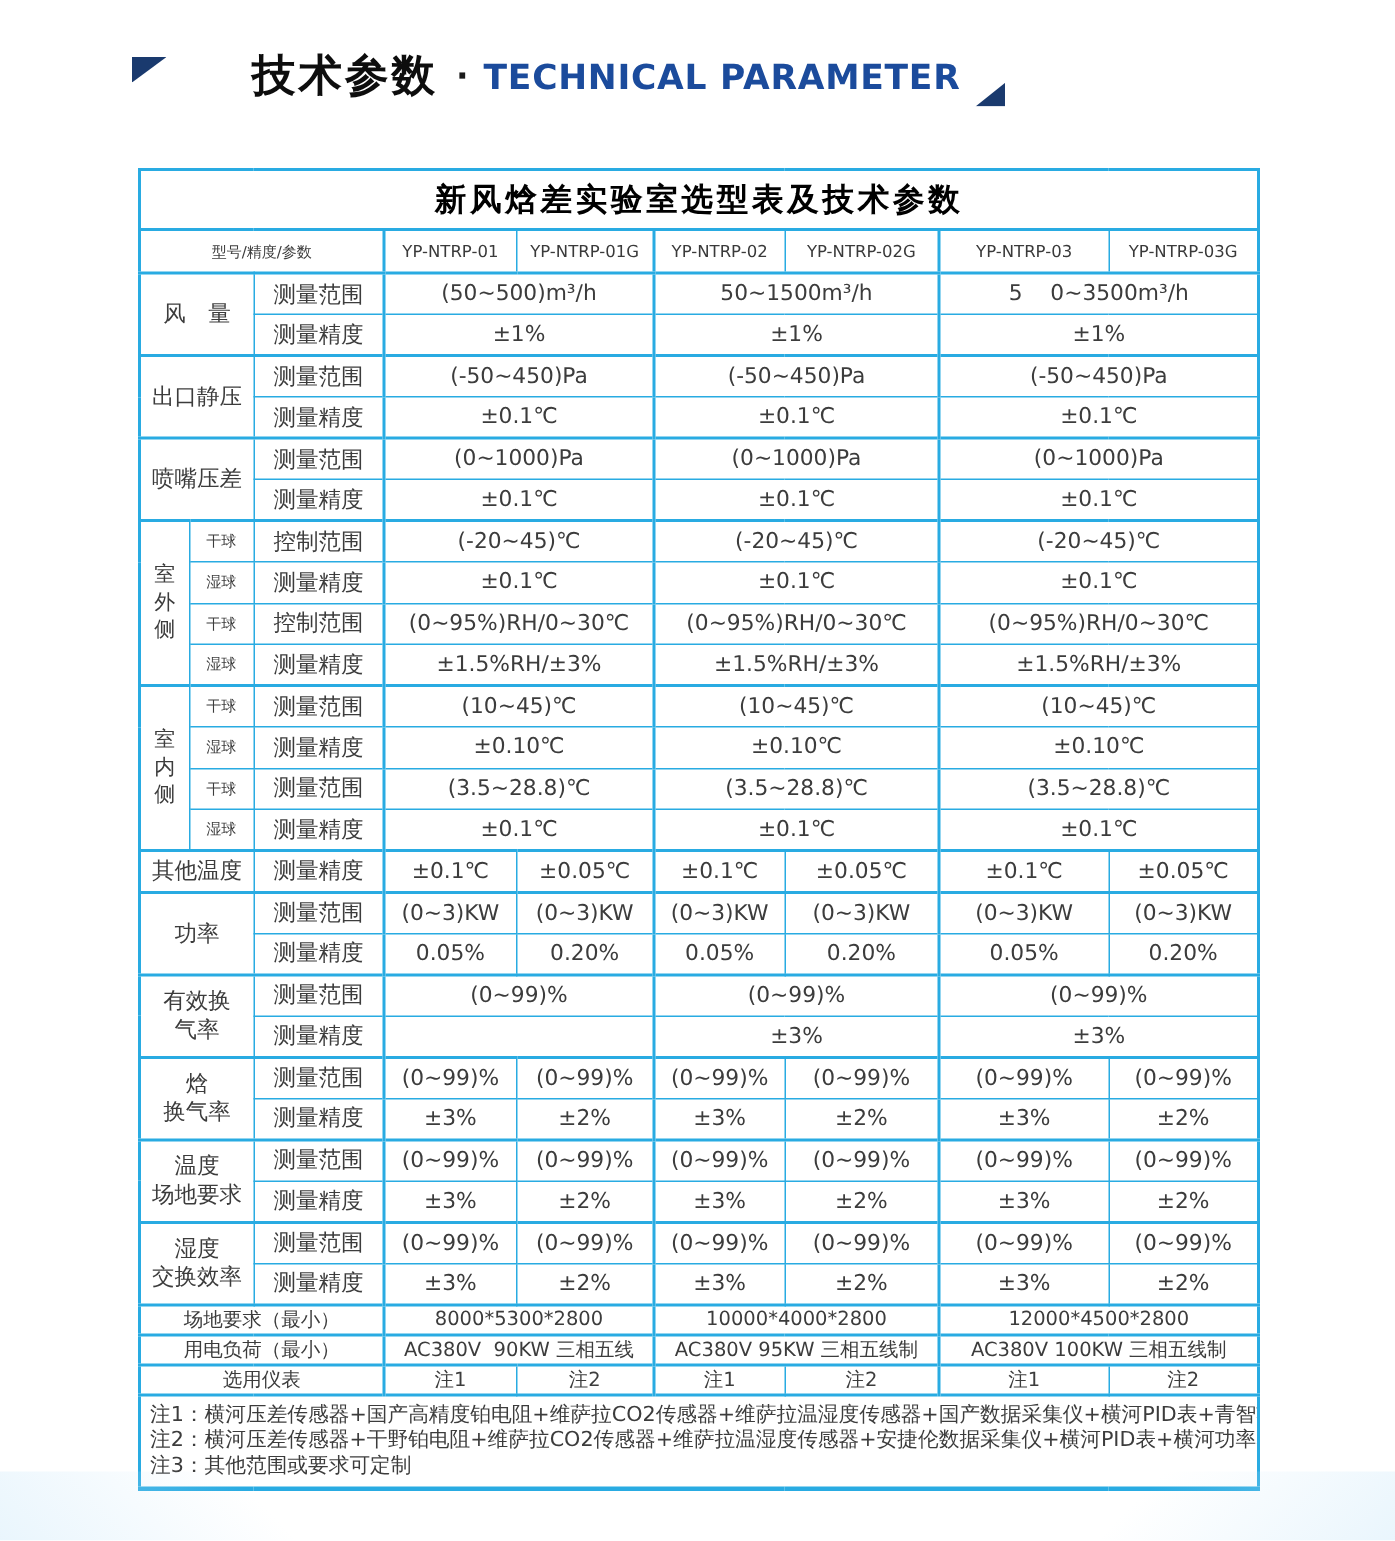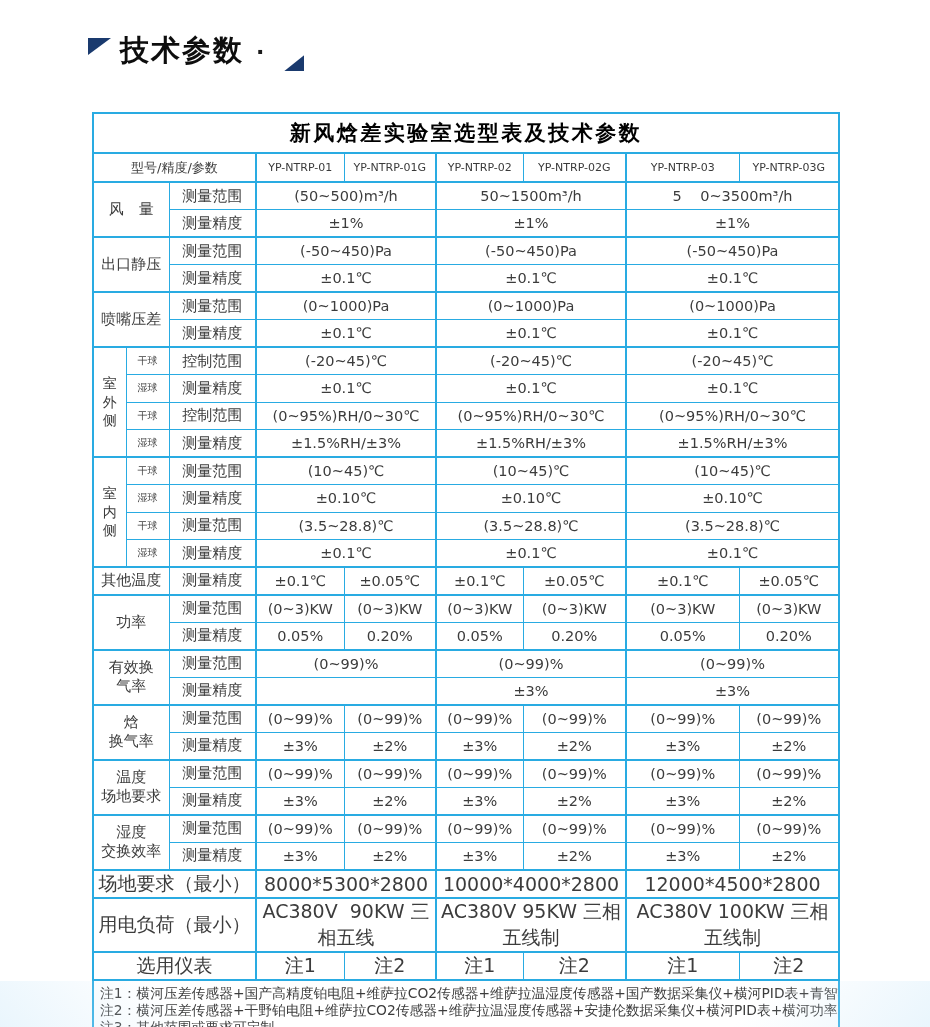--- a/index.html
+++ b/index.html
@@ -6,59 +6,60 @@
   body{
     width:930px;height:1027px;position:relative;background:#ffffff;
     font-family:"DejaVu Sans",sans-serif;color:#3c3c3c;overflow:hidden;
   }
   
   .hdr{position:absolute;left:88px;top:36px;display:flex;align-items:flex-end;}
   .tri-left{width:23px;height:17px;background:#1a3a6e;
     clip-path:polygon(0 0,100% 0,0 100%);margin-right:9px;align-self:flex-start;margin-top:2px;}
   .tri-right{width:20px;height:16px;background:#1a3a6e;
     clip-path:polygon(100% 0,100% 100%,0 100%);margin-left:10px;align-self:flex-end;margin-bottom:-6px;}
-  .hdr .cn{font-size:29px;font-weight:bold;color:#0d0d0d;letter-spacing:2px;line-height:1;}
+  .hdr .cn{font-size:29px;font-weight:bold;color:#0d0d0d;letter-spacing:2px;line-height:1;margin-left:48px;}
   .hdr .dot{font-size:22px;font-weight:bold;color:#1a1a1a;margin:0 10px 2px 12px;line-height:1;}
   .hdr .en{font-size:23px;font-weight:bold;color:#1b4b9c;letter-spacing:0.5px;line-height:1;margin-bottom:1px;}
   
   .tblwrap{position:absolute;left:92px;top:112px;}
   table{border-collapse:collapse;table-layout:fixed;width:746px;
     border:2px solid #29abe2;border-bottom-width:3px;}
   td{border:1px solid #29abe2;text-align:center;vertical-align:middle;
     font-size:15px;color:#3c3c3c;padding:0 2px;overflow:hidden;}
   tr{height:27.5px;}
   tr.ttl-row{height:40px;}
   tr.model-row{height:29px;}
   tr.foot{height:20px;}
   td.ttl{font-size:21px;font-weight:bold;color:#000;letter-spacing:2.5px;border-bottom-width:2px;}
   td.mh{font-size:11px;color:#3a3a3a;border-bottom-width:2px;padding:0;}
-  td.corner{font-size:13px;border-bottom-width:2px;}
+  td.corner{font-size:10px;border-bottom-width:2px;}
   td.g{white-space:pre-line;line-height:1.25;}
   td.vert{white-space:pre-line;line-height:1.35;font-size:14px;}
   td.s{font-size:10px;}
   td.p{font-size:15px;}
   td.v{font-size:14.5px;}
   td.fl{font-size:15px;}
   .vsep{border-left-width:2px;}
   .gs{border-top-width:2px;}
-  tr.foot td{border-top-width:2px;font-size:19px;}
+  tr.foot td{border-top-width:2px;font-size:13px;}
   td.notes{border-top-width:2px;text-align:left;padding:4px 6px 5px 6px;}
   td.notes div{font-size:13.8px;line-height:17px;color:#3c3c3c;white-space:nowrap;}
   
   .deco-bl,.deco-br{position:absolute;bottom:0;width:260px;height:46px;opacity:.45;}
   .deco-bl{left:0;background:linear-gradient(45deg,#cfeafa 0%,rgba(255,255,255,0) 65%);}
   .deco-br{right:0;background:linear-gradient(-45deg,#cfeafa 0%,rgba(255,255,255,0) 65%);}
 </style>
 </head>
 <body>
 
 <div class="hdr">
   <span class="tri-left"></span>
   <span class="cn">技术参数</span>
   <span class="dot">·</span>
+  <span class="en">TECHNICAL PARAMETER</span>
   <span class="tri-right"></span>
 </div>
 
 <div class="tblwrap">
 <table>
   <colgroup>
     <col style="width:33px">
         <col style="width:43px">
         <col style="width:87px">
     <col style="width:88px">

